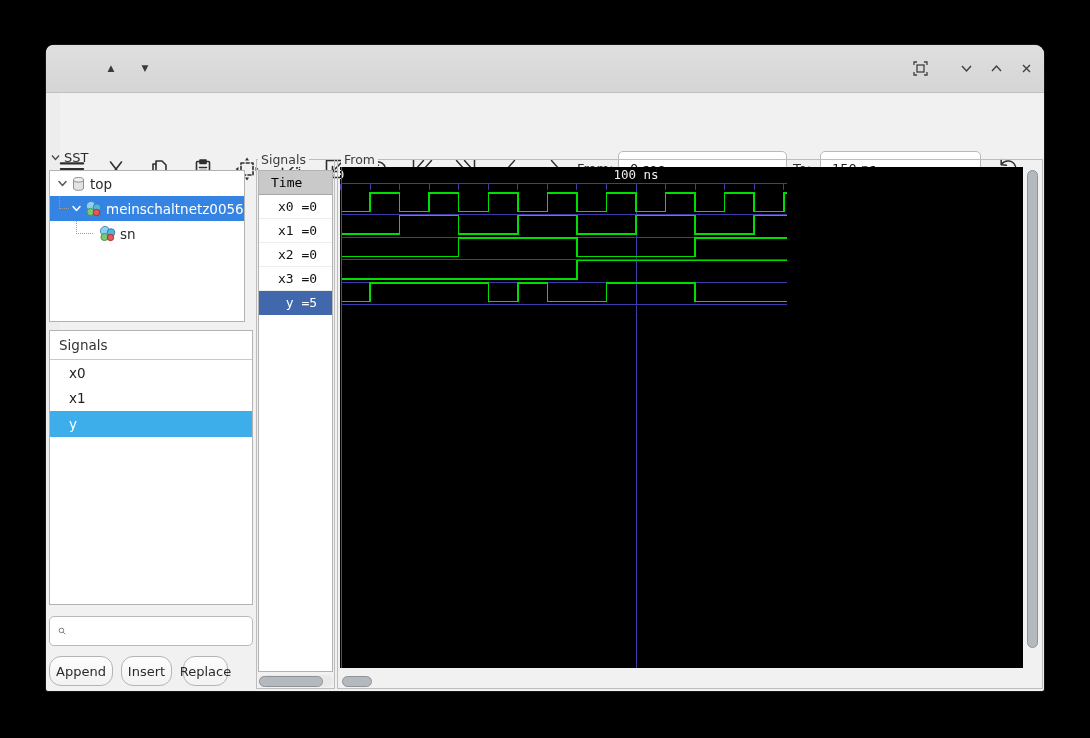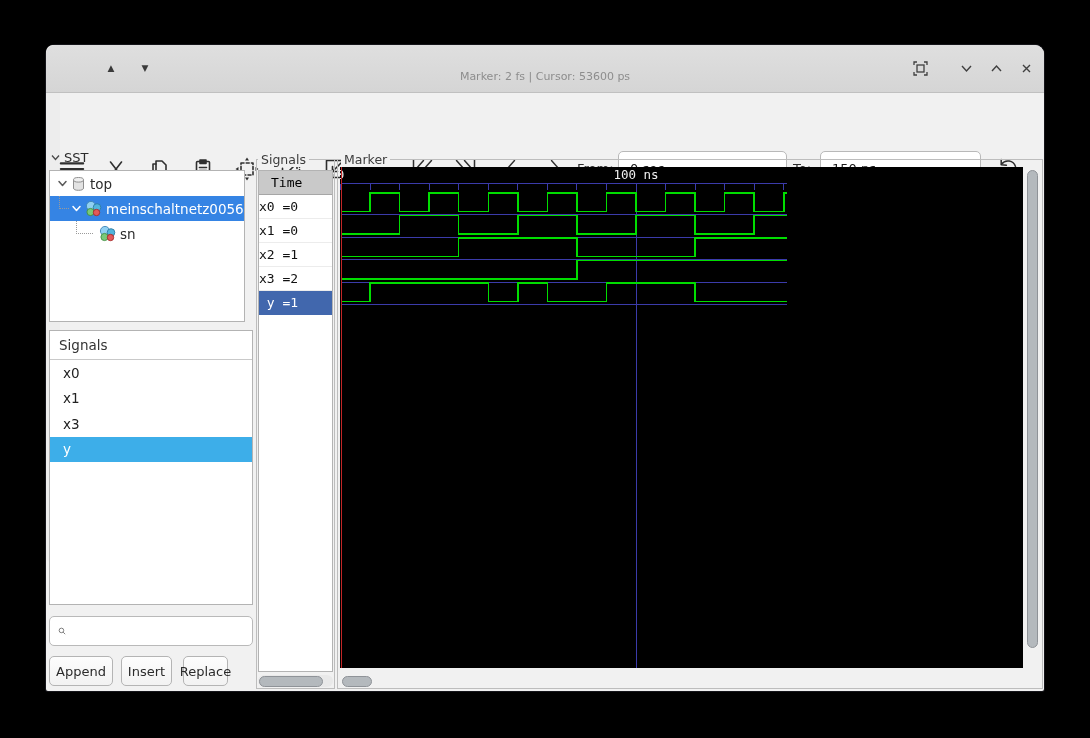--- a/index.html
+++ b/index.html
@@ -30,37 +30,37 @@
   .tree-row{position:relative;height:25px;display:flex;align-items:center;font-size:13.5px;color:#2c2c2c;white-space:nowrap;overflow:hidden;}
   .tree-row.sel{background:#3584e4;color:#fff;}
   .t-conn{border-left:1px dotted #9a9a9a;border-bottom:1px dotted #9a9a9a;width:9px;height:12px;
           position:relative;top:-6px;flex:0 0 auto;}
   .exp{flex:0 0 auto;display:flex;align-items:center;justify-content:center;width:14px;height:14px;}
   .exp svg{stroke:#5a5a5a;fill:none;stroke-width:1.5;stroke-linecap:round;stroke-linejoin:round;}
   .tree-row.sel .exp svg{stroke:#fff;}
   .t-icon{flex:0 0 auto;margin:0 4px 0 2px;display:flex;}
   #sig-box{left:3px;top:285px;width:204px;height:275px;}
   .sig-head{height:28px;line-height:28px;padding-left:9px;font-size:13.5px;color:#333;border-bottom:1px solid #c9c9c9;}
-  .sig-row{height:25.5px;display:flex;align-items:center;padding-left:13px;font-size:13.5px;color:#222;}
+  .sig-row{height:25.5px;display:flex;align-items:center;padding-left:19px;font-size:13.5px;color:#222;}
   .sig-row.sel{background:#3daee9;color:#fff;}
   .search{position:absolute;left:3px;top:571px;width:204px;height:30px;background:#fff;border:1px solid #b9b9b9;
           border-radius:5px;box-sizing:border-box;display:flex;align-items:center;padding-left:8px;}
   .search input{border:none;outline:none;flex:1;font-size:13px;margin-left:6px;background:transparent;}
   .pbtn{position:absolute;top:611px;height:30px;background:linear-gradient(#fdfdfd,#f2f2f2);
-        border:1px solid #b4b4b4;border-radius:5px;font-size:13px;color:#2b2b2b;
+        border:1px solid #b4b4b4;border-radius:12px;font-size:13px;color:#2b2b2b;
         display:flex;align-items:center;justify-content:center;box-sizing:border-box;}
   
   .gframe{position:absolute;border:1px solid #bdbdbd;box-sizing:border-box;}
   .frame-label{position:absolute;top:-8px;background:#f1f1f1;padding:0 3px;font-size:12.5px;color:#3c3c3c;line-height:15px;}
   #mid-frame{left:210px;top:114px;width:79px;height:530px;}
   #val-box{left:212px;top:125px;width:75px;height:502px;}
   .time-head{height:23px;line-height:23px;background:#c9c9c9;border-bottom:1px solid #a6a6a6;
              font-family:"DejaVu Sans Mono","Liberation Mono",monospace;font-size:13px;color:#000;padding-left:12px;}
   .val-row{height:23px;line-height:23px;font-family:"DejaVu Sans Mono","Liberation Mono",monospace;
-           font-size:13px;color:#111;padding-left:0;border-bottom:1px solid #ececec;white-space:pre;}
+           font-size:13px;color:#111;padding-left:19px;border-bottom:1px solid #ececec;white-space:pre;}
   .val-row.sel{background:#4167ad;color:#fff;border-bottom-color:#4167ad;}
   #waves-frame{left:291px;top:114px;width:706px;height:530px;}
   #wave-canvas{position:absolute;left:294px;top:122px;width:683px;height:501px;background:#000;}
   
   .sb-track{position:absolute;background:#e9e9e9;border-radius:6px;}
   .sb-thumb{position:absolute;background:#b4b9bd;border:1px solid #8f9398;border-radius:6px;box-sizing:border-box;}
   #wave-vtrack{left:979px;top:123px;width:14px;height:518px;background:#ededed;border-radius:7px;}
   #wave-vthumb{left:980.5px;top:125px;width:11px;height:478px;}
   #mid-htrack{left:212px;top:630px;width:75px;height:12px;}
   #mid-hthumb{left:213px;top:630.5px;width:64px;height:11px;}
@@ -72,21 +72,20 @@
 <div id="stage">
  <div id="window">
 
   <div class="titlebar">
     <div class="tb-btn" style="left:55px;">
           <span class="tri">▲</span>
         </div>
     <div class="tb-btn" style="left:89px;">
           <span class="tri">▼</span>
         </div>
-    <div class="tb-sub">Marker: 2 fs  |  Cursor: 53600 ps</div>
     <div class="tb-btn" style="left:864px;">
       <svg width="17" height="17" viewBox="0 0 17 17">
         <g stroke="#3f3f3f" fill="none" stroke-width="1.3">
           <path d="M2 5 L2 2 L5 2"></path>
               <path d="M12 2 L15 2 L15 5"></path>
               <path d="M15 12 L15 15 L12 15"></path>
               <path d="M5 15 L2 15 L2 12"></path>
           <rect x="5" y="5" width="7" height="7"></rect>
         </g>
       </svg>
@@ -253,21 +252,20 @@
       </span>
       <span>sn</span>
     </div>
   </div>
 
   <div class="box" id="sig-box">
     <div class="sig-head">Signals</div>
     <div id="sig-list">
           <div class="sig-row">x0</div>
           <div class="sig-row">x1</div>
-          <div class="sig-row">x3</div>
           <div class="sig-row sel">y</div>
         </div>
   </div>
 
   <div class="search">
     <svg width="14" height="14" viewBox="0 0 14 14">
       <circle cx="6" cy="6" r="4" stroke="#5f5f5f" fill="none" stroke-width="1.4"></circle>
           <path d="M9 9 L12.6 12.6" stroke="#5f5f5f" stroke-width="1.4"></path>
     </svg>
     <input value="" style="">
@@ -283,30 +281,30 @@
       </div>
 
   <div class="gframe" id="mid-frame">
     <span class="frame-label" style="left:1px;">Signals</span>
   </div>
   <div class="box" id="val-box">
     <div class="time-head">Time</div>
     <div id="val-rows">
           <div class="val-row">x0 =0</div>
           <div class="val-row">x1 =0</div>
-          <div class="val-row">x2 =1</div>
-          <div class="val-row">x3 =2</div>
-          <div class="val-row sel"> y =1</div>
+          <div class="val-row">x2 =0</div>
+          <div class="val-row">x3 =0</div>
+          <div class="val-row sel"> y =5</div>
         </div>
   </div>
   <div class="sb-track" id="mid-htrack"></div>
   <div class="sb-thumb" id="mid-hthumb"></div>
 
   <div class="gframe" id="waves-frame">
-    <span class="frame-label" style="left:3px;">Marker</span>
+    <span class="frame-label" style="left:3px;">From</span>
   </div>
   <div id="wave-canvas">
     <svg id="wave-svg" width="683" height="501" viewBox="0 0 683 501">
           <g>
             <line x1="0.5" y1="16.5" x2="446.705" y2="16.5" stroke="#3b3baa" stroke-width="1" shape-rendering="crispEdges"></line>
             <line x1="0.5" y1="16.5" x2="0.5" y2="23" stroke="#3b3baa" stroke-width="1" shape-rendering="crispEdges"></line>
             <line x1="30.05" y1="16.5" x2="30.05" y2="23" stroke="#3b3baa" stroke-width="1" shape-rendering="crispEdges"></line>
             <line x1="59.6" y1="16.5" x2="59.6" y2="23" stroke="#3b3baa" stroke-width="1" shape-rendering="crispEdges"></line>
             <line x1="89.15" y1="16.5" x2="89.15" y2="23" stroke="#3b3baa" stroke-width="1" shape-rendering="crispEdges"></line>
             <line x1="118.7" y1="16.5" x2="118.7" y2="23" stroke="#3b3baa" stroke-width="1" shape-rendering="crispEdges"></line>

